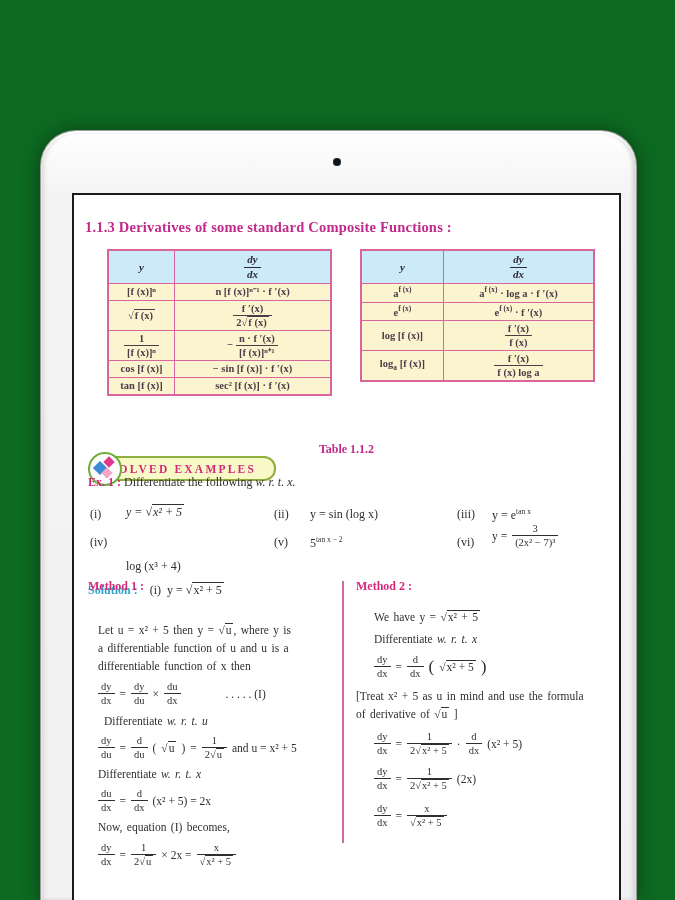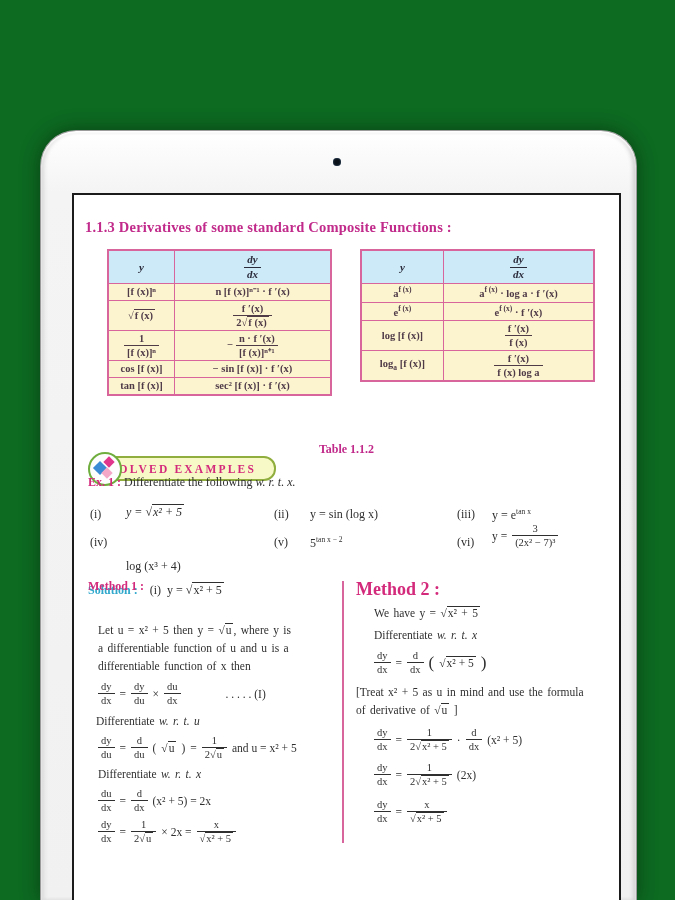--- a/index.html
+++ b/index.html
@@ -234,21 +234,21 @@
             <span class="nu">dy</span>
             <span class="de">du</span>
           </span>
         <span>×</span>
         <span class="fr">
             <span class="nu">du</span>
             <span class="de">dx</span>
           </span>
         <span style="margin-left:40px;">. . . . . (I)</span>
       </div>
-      <div class="mtext" style="margin-left:8px;">
+      <div class="mtext" style="margin-left:16px;">
         <span>Differentiate </span><span class="ital">w. r. t. u</span>
       </div>
       <div class="eq" style="margin:5px 0 5px 10px;">
         <span class="fr">
             <span class="nu">dy</span>
             <span class="de">du</span>
           </span>
         <span>=</span>
         <span class="fr">
             <span class="nu">d</span>
@@ -272,40 +272,41 @@
             <span class="nu">du</span>
             <span class="de">dx</span>
           </span>
         <span>=</span>
         <span class="fr">
             <span class="nu">d</span>
             <span class="de">dx</span>
           </span>
         <span>(x² + 5) = 2x</span>
       </div>
+      <div class="mtext" style="margin-left:10px;">Now, equation (I) becomes,</div>
       <div class="eq" style="margin:6px 0 0 10px;">
         <span class="fr">
             <span class="nu">dy</span>
             <span class="de">dx</span>
           </span>
         <span>=</span>
         <span class="fr">
             <span class="nu">1</span>
             <span class="de"><span>2</span><span class="sq"><span class="rad">u</span></span></span>
           </span>
         <span>× 2x =</span>
         <span class="fr">
             <span class="nu">x</span>
             <span class="de"><span class="sq"><span class="rad">x² + 5</span></span></span>
           </span>
       </div>
     </div>
 
     <div class="col" style="left:282px;top:384px;width:258px;">
-      <div class="crimson" style="font-size:18px;margin-bottom:4px;">Method 2 :</div>
+      <div class="crimson" style="font-size:12px;margin-bottom:14px;">Method 2 :</div>
       <div class="mtext" style="margin-left:18px;">
         <span>We have y = </span><span class="sq"><span class="rad">x² + 5</span></span>
       </div>
       <div class="mtext" style="margin:4px 0 0 18px;">
         <span>Differentiate </span><span class="ital">w. r. t. x</span>
       </div>
       <div class="eq" style="margin:6px 0 8px 18px;">
         <span class="fr">
             <span class="nu">dy</span>
             <span class="de">dx</span>

